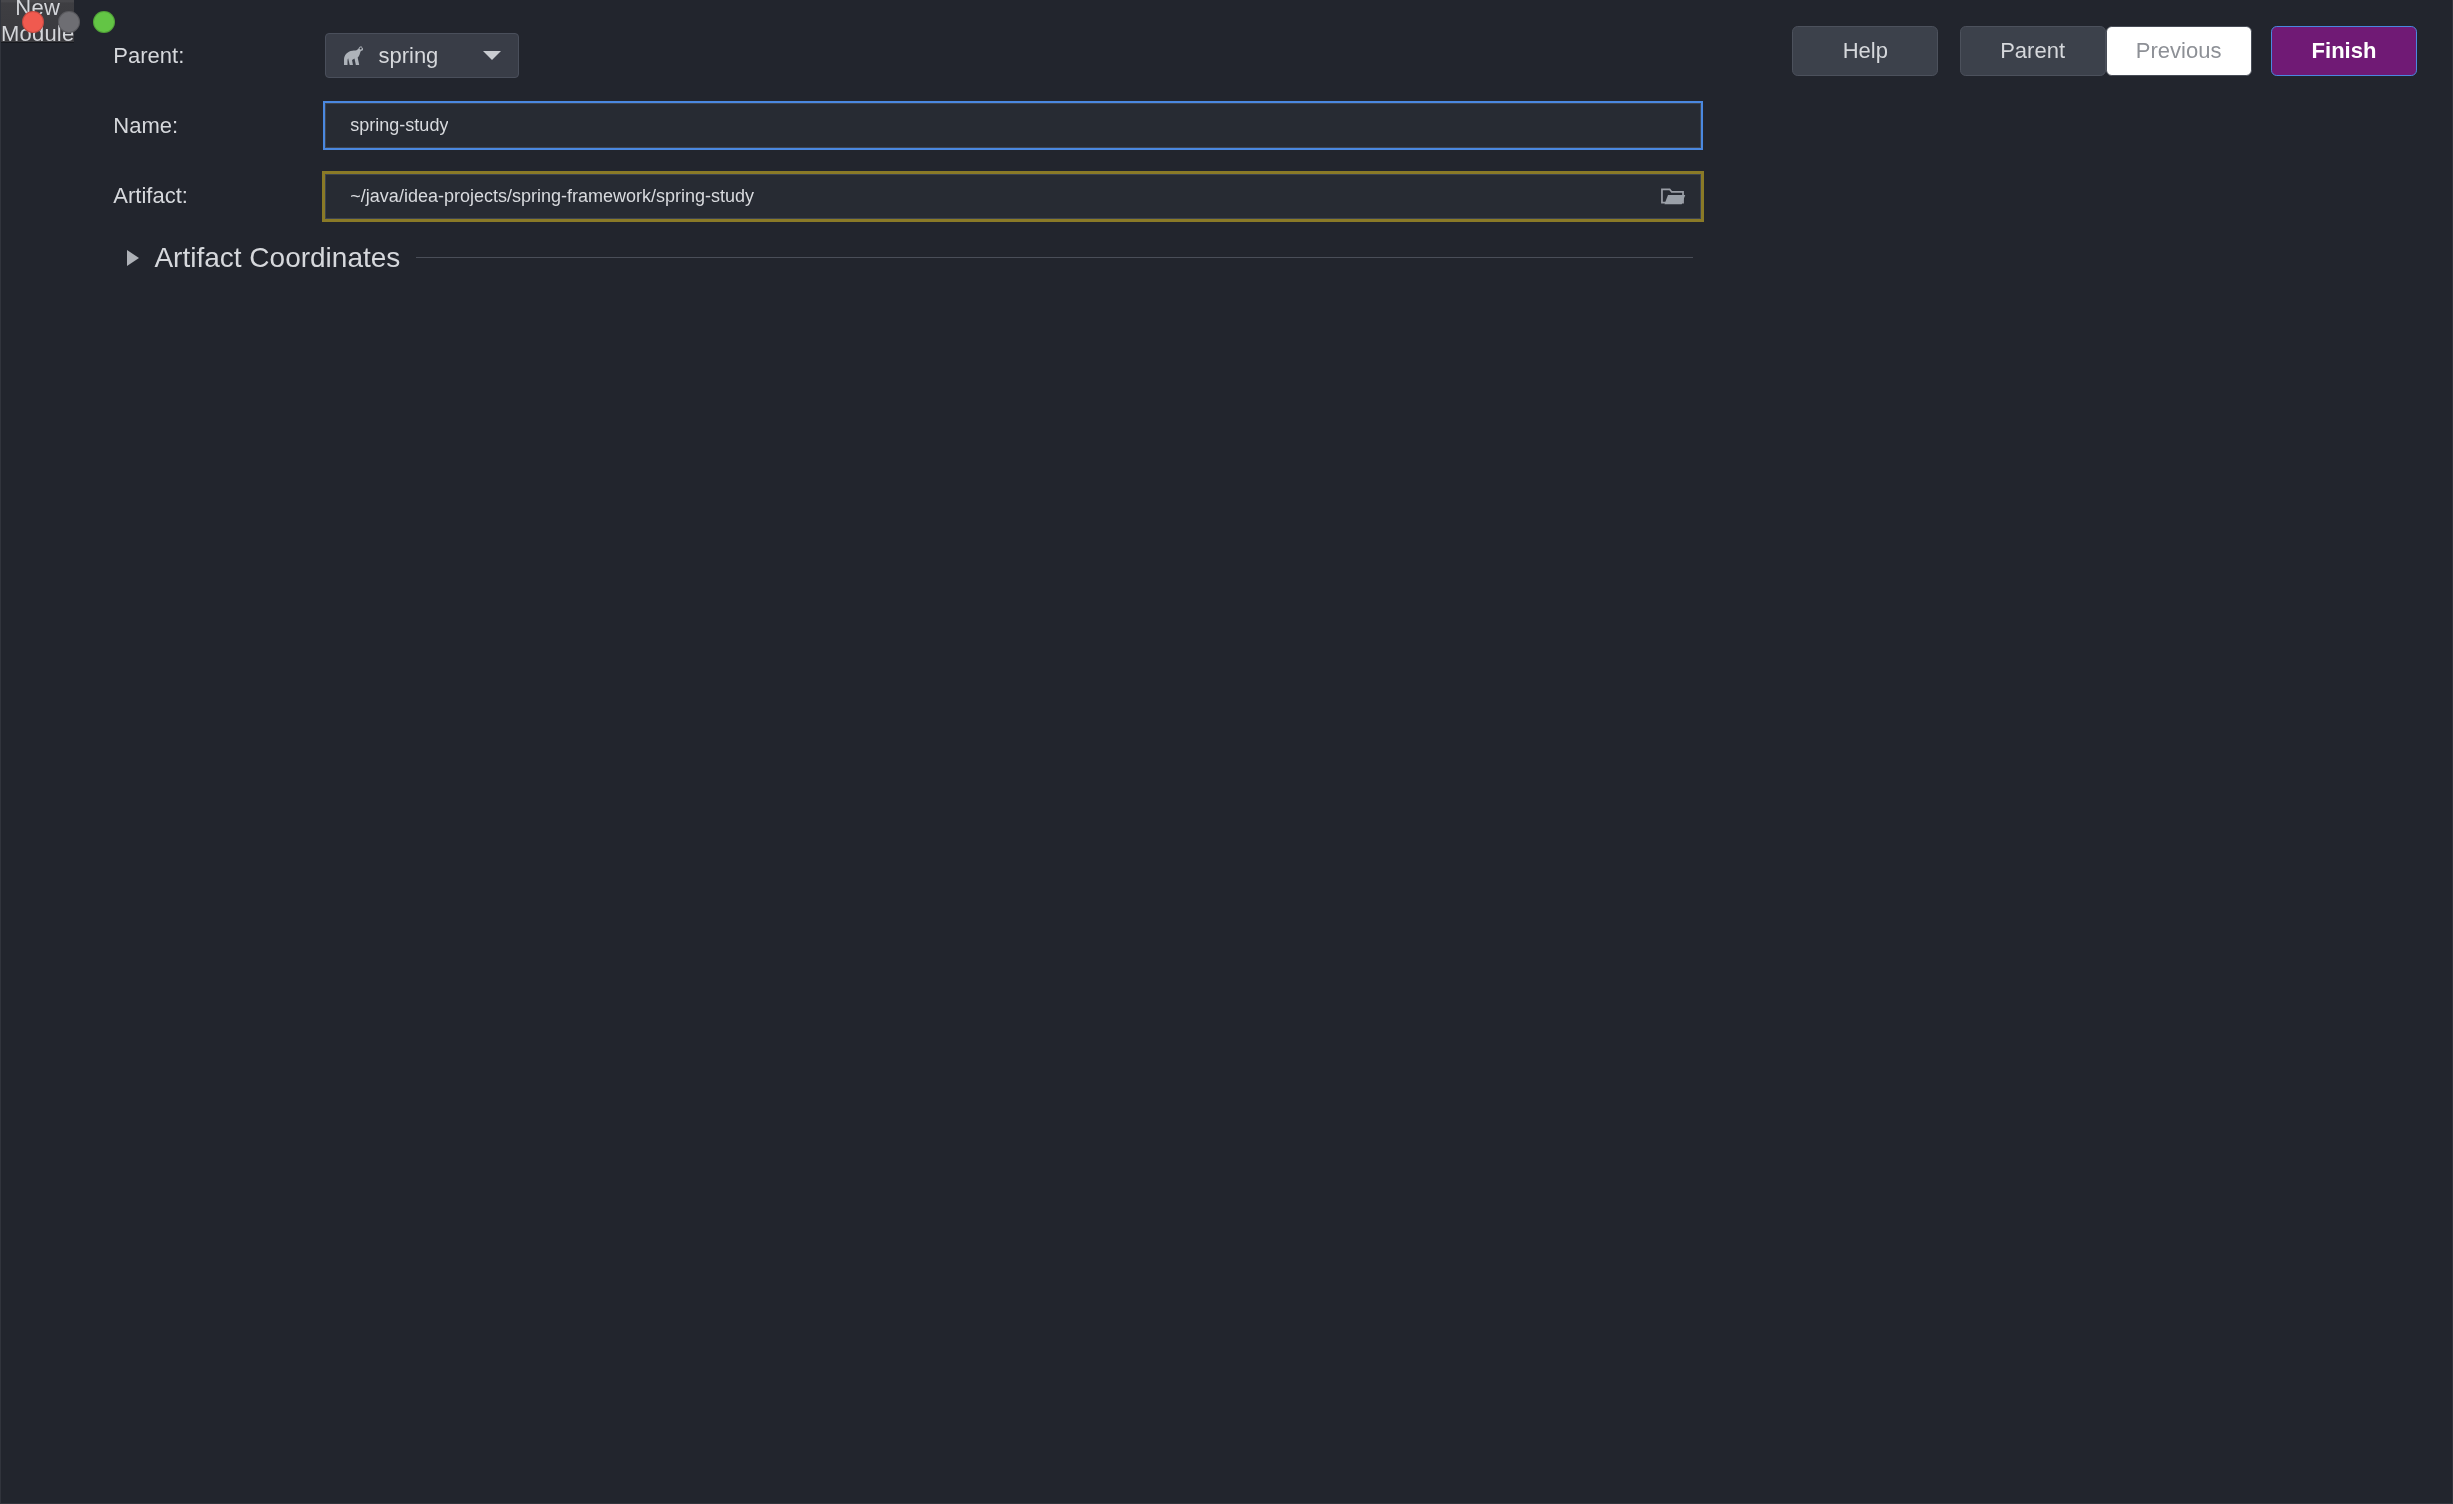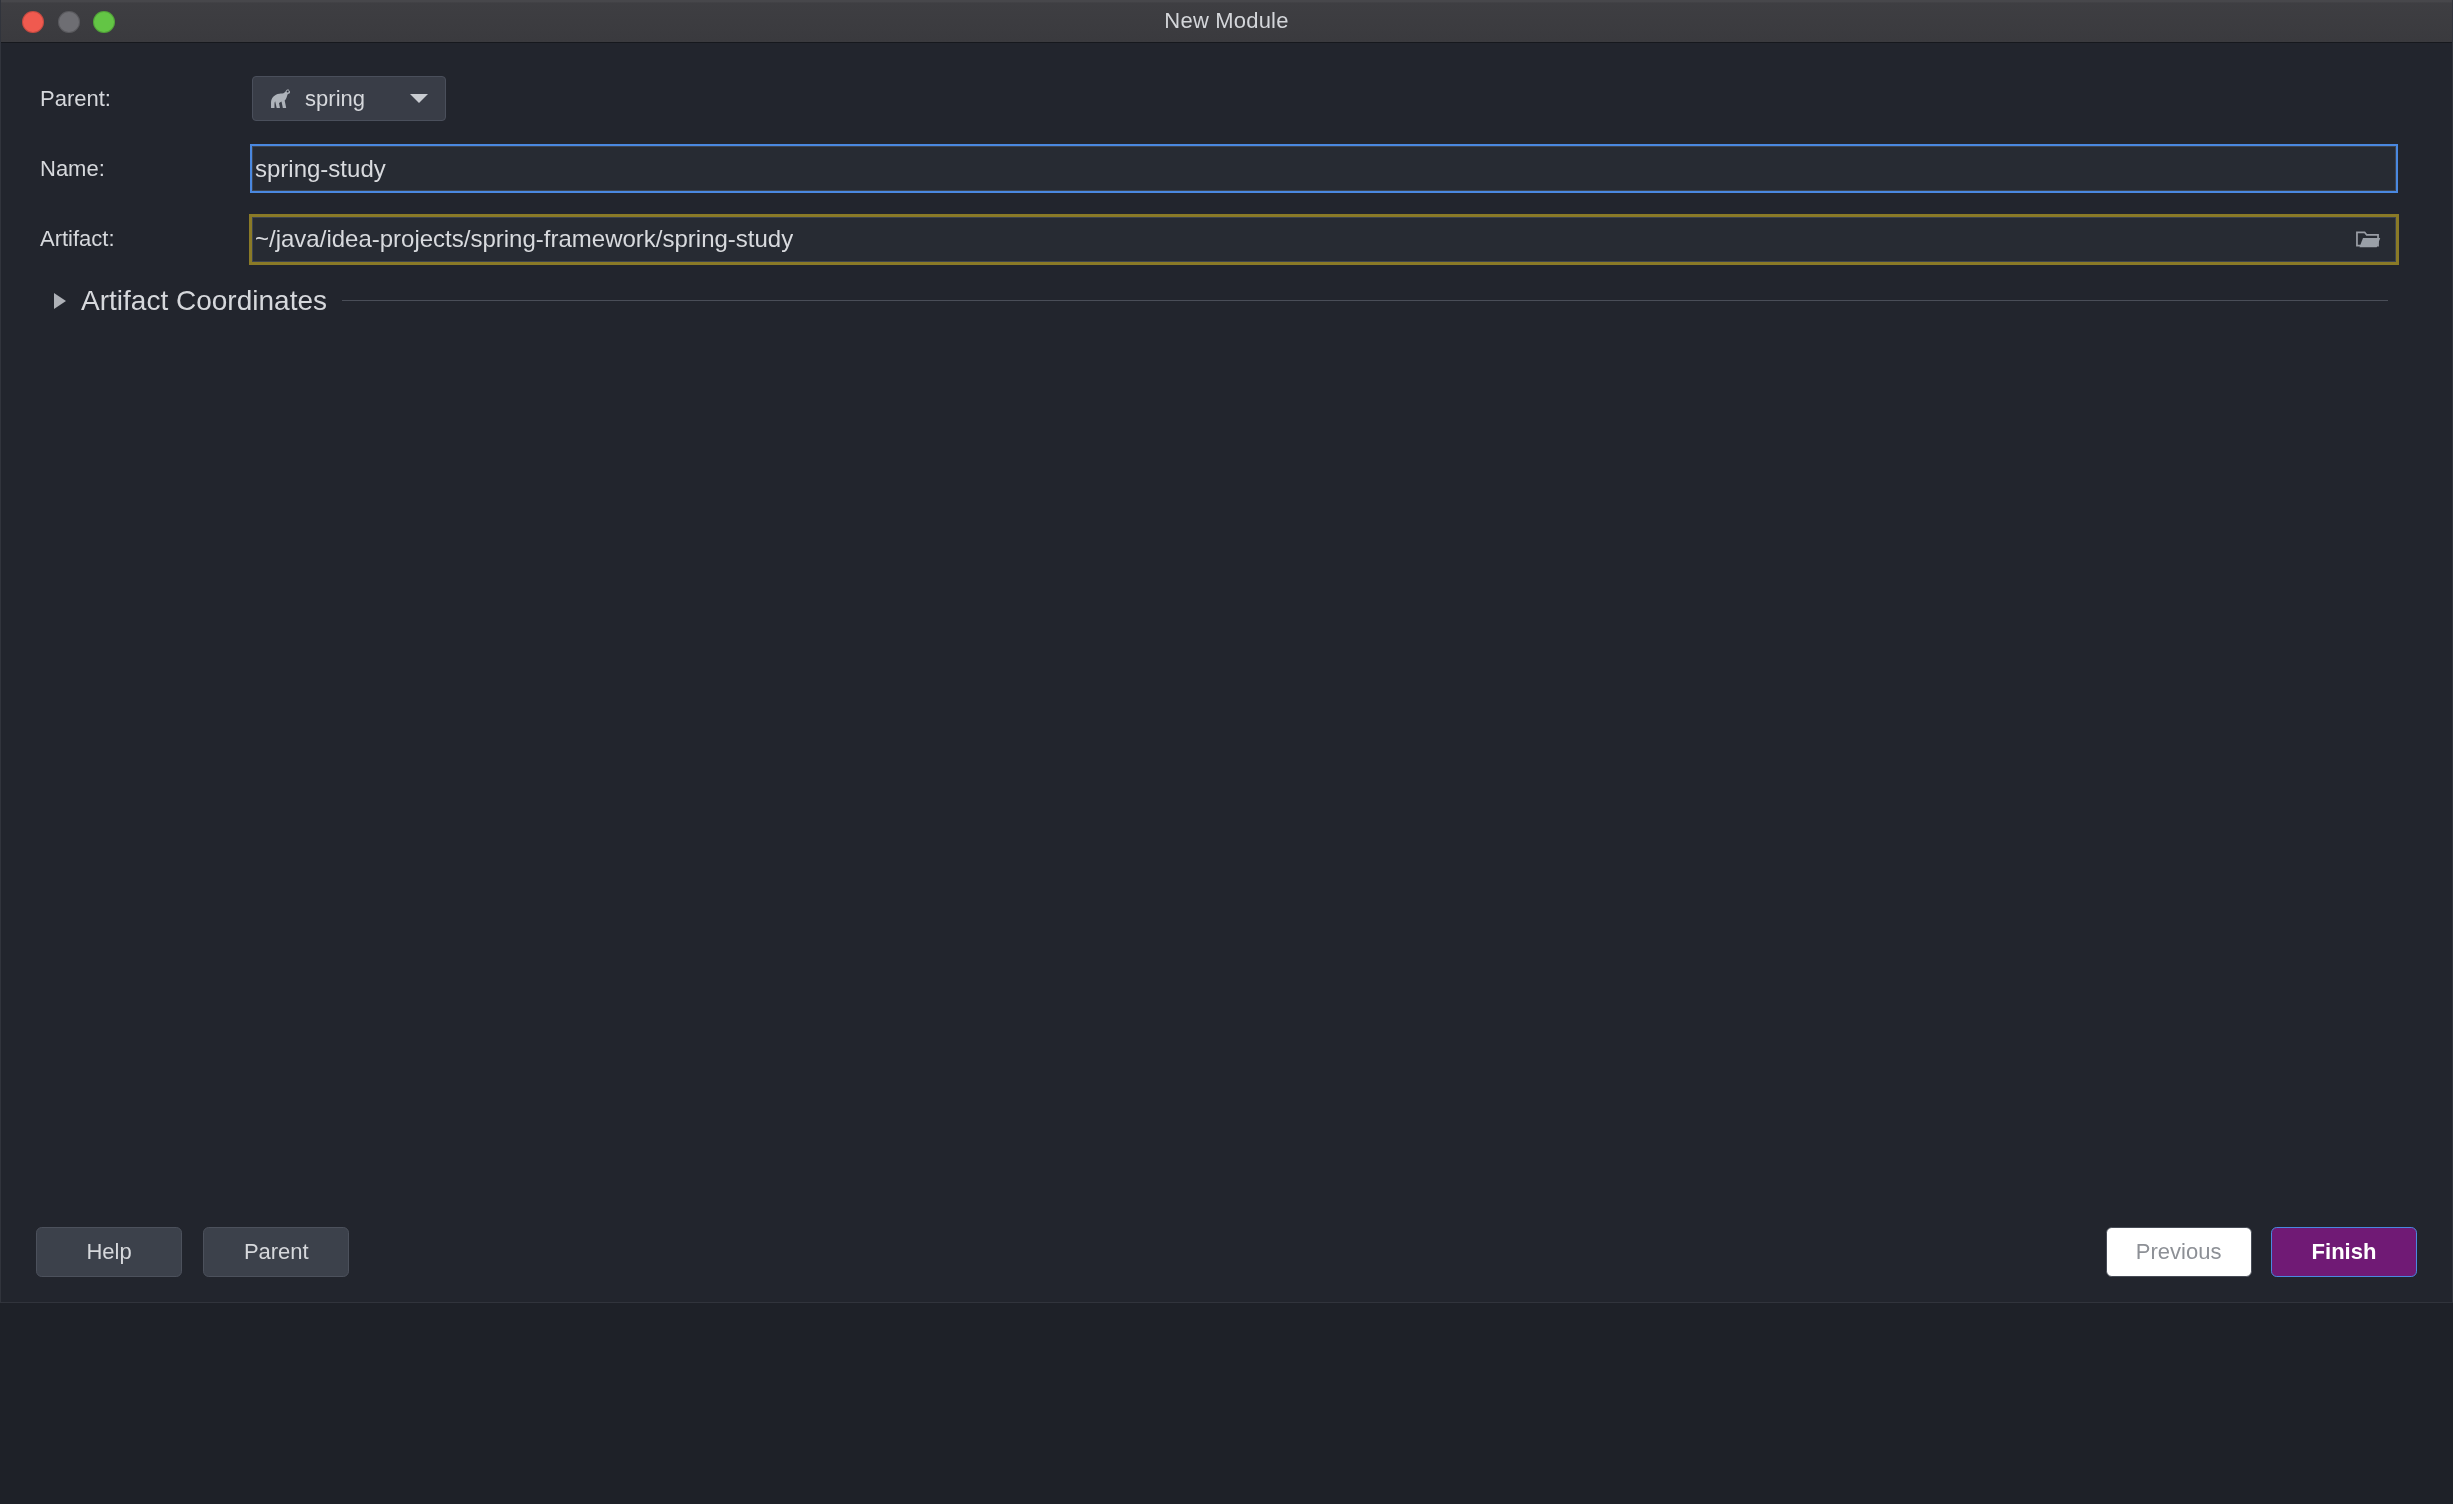--- a/index.html
+++ b/index.html
@@ -8,24 +8,23 @@
     width: 2453px;
     height: 1504px;
     overflow: hidden;
     background: #1e2128;
     font-family: "Liberation Sans", sans-serif;
   }
 
   .window {
     position: relative;
     width: 2453px;
-    height: 1303px;
+    height: 1504px;
     background: #22252d;
     display: flex;
-    flex-direction: column;
     border-left: 1.9px solid #31343c;
     border-right: 1.9px solid #31343c;
     border-bottom: 1.9px solid #31343c;
   }
 
   
   .titlebar {
     position: relative;
     height: 43px;
     flex: 0 0 43px;
@@ -118,22 +117,22 @@
     position: relative;
     flex: 1 1 auto;
     height: 45px;
     display: flex;
     align-items: center;
     background: #2b2f39;
     margin-right: 17.5px;
   }
   .field-text {
     color: #d8dade;
-    font-size: 24px;
-    padding-left: 2px;
+    font-size: 18px;
+    padding-left: 24px;
     white-space: nowrap;
     overflow: hidden;
   }
   .field.focused {
     outline: 2.9px solid #4a88e0;
     background: #272b33;
     border: 1px solid #3d4450;
   }
   .field.warning {
     outline: 3.9px solid #8a7a27;

